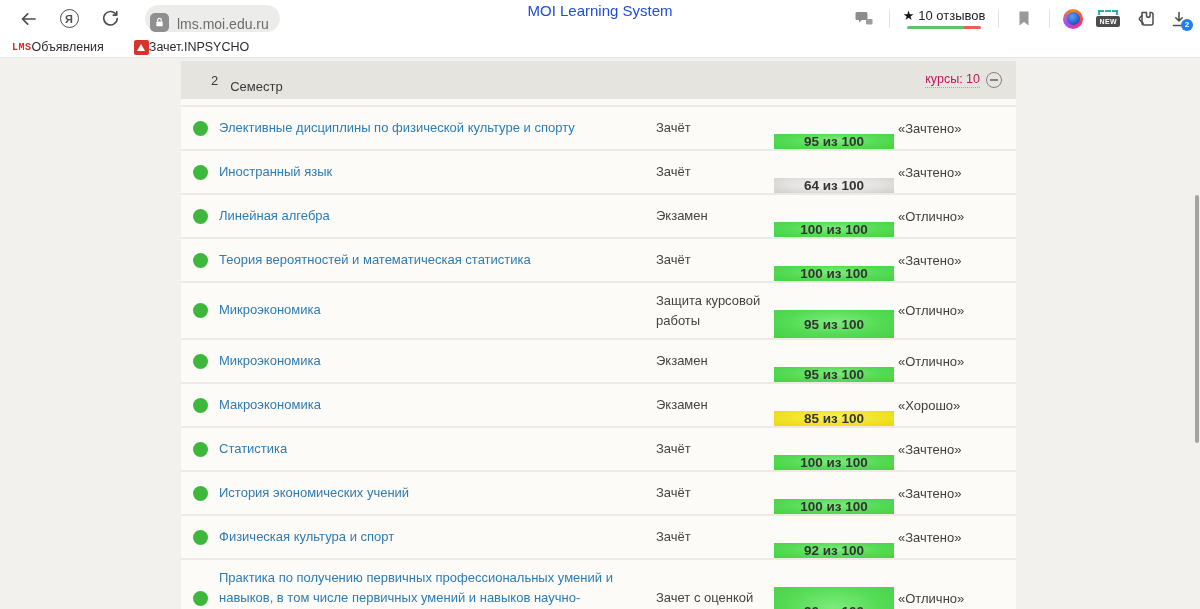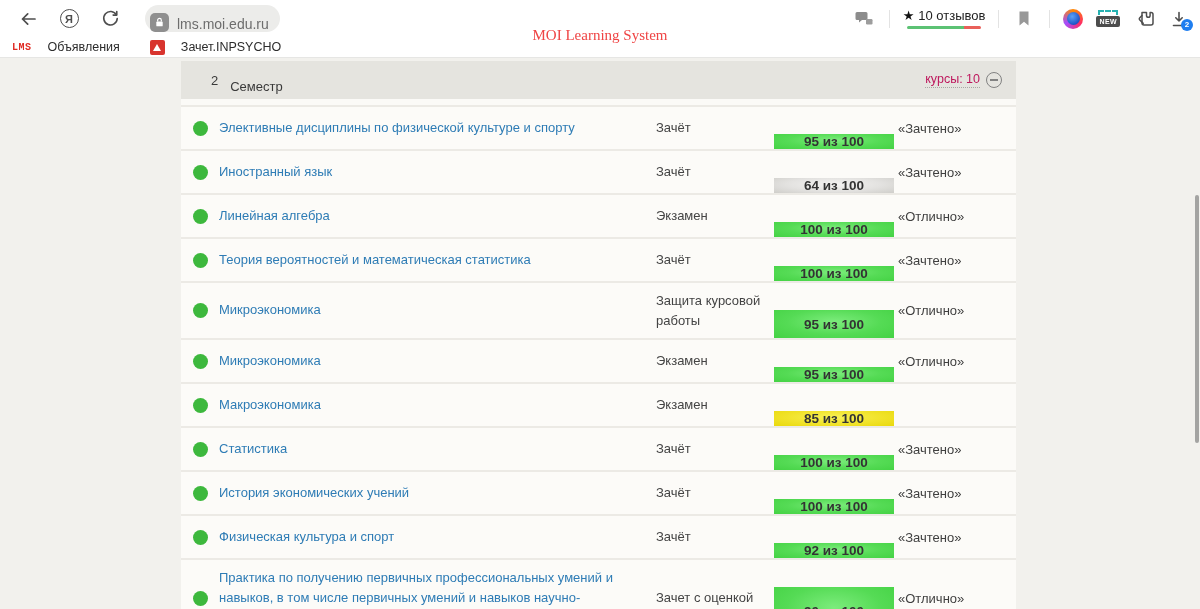--- a/index.html
+++ b/index.html
@@ -12,22 +12,22 @@
   .tb-left { display:flex; align-items:center; gap:17px; margin-left:16px; }
   .icon-btn { display:flex; align-items:center; justify-content:center; width:24px; height:24px; cursor:pointer; }
   .ya-circle { width:19px; height:19px; border:1.6px solid #4e4e4e; border-radius:50%;
                display:flex; align-items:center; justify-content:center;
                font-size:11px; font-weight:bold; color:#4e4e4e; }
   .address-pill { display:flex; align-items:flex-end; gap:8px; height:27px; padding:0 11px 0 5px;
                   background:#ececea; border-radius:14px; margin-left:6px; cursor:text; }
   .lock-badge { width:19px; height:19px; background:#8f8f8f; border-radius:5px;
                 display:flex; align-items:center; justify-content:center; }
   .url-text { font-size:14px; color:#6d6d6d; }
-  .page-title { position:absolute; left:0; right:0; text-align:center; top:27px;
-                font-size:15px; color:#ef4444; pointer-events:none;font-family:Liberation Serif, serif; }
+  .page-title { position:absolute; left:0; right:0; text-align:center; top:2px;
+                font-size:15px; color:#1d4ed8; pointer-events:none; }
   .tb-right { position:absolute; right:12px; top:0; height:37px; display:flex; align-items:center; gap:13px; }
   .v-divider { width:1px; height:18px; background:#e3e3e3; }
   .reviews { display:flex; flex-direction:column; align-items:center; cursor:pointer; }
   .reviews-row { display:flex; align-items:center; gap:4px; font-size:13px; color:#222; }
   .star { font-size:13px; color:#111; line-height:1; }
   .reviews-bar { display:flex; width:74px; height:3px; margin-top:3px; border-radius:2px; overflow:hidden; }
   .rb-green { flex:0 0 57px; background:#5cc274; }
   .rb-red { flex:1; background:#e9605a; }
   .ext-circle { width:20px; height:20px; border-radius:50%;
                 background:conic-gradient(#ff8a00,#ff2e63,#a44dff,#ff8a00);
@@ -38,21 +38,21 @@
   .shot-brackets { width:20px; height:5px; border-top:2px dashed #27b2b2;
                    border-left:2px solid #27b2b2; border-right:2px solid #27b2b2; }
   .shot-badge { margin-top:1px; background:#4c4c4c; color:#fff; font-size:7px; font-weight:bold;
                 letter-spacing:.4px; padding:2px 3px; border-radius:2px; line-height:1; }
   .dl-wrap { position:relative; cursor:pointer; }
   .dl-badge { position:absolute; right:-5px; bottom:-3px; width:12px; height:12px; border-radius:50%;
               background:#1f7ef0; color:#fff; font-size:8px; font-weight:bold;
               display:flex; align-items:center; justify-content:center; }
   .bookmarks-bar { height:21px; display:flex; align-items:center; gap:30px;
                    padding-left:12px; border-bottom:1px solid #e6e6e4; }
-  .bookmark { display:flex; align-items:center; gap:16px; cursor:pointer; }
+  .bookmark { display:flex; align-items:center; gap:0; cursor:pointer; }
   .bookmark-label { font-size:12.5px; color:#2c2c2c; }
   .lms-logo { color:#e02b24; font-weight:bold; font-size:10px; letter-spacing:.5px;
               font-family:"Liberation Mono", monospace; }
   .inpsycho-logo { width:15px; height:15px; background:#d8342e; border-radius:2px;
                    display:flex; align-items:center; justify-content:center; }
   .inpsycho-tri { width:0; height:0; border-left:4px solid transparent; border-right:4px solid transparent;
                   border-bottom:7px solid #fff; }
 
   
   .page { position:absolute; top:58px; left:0; width:1200px; height:551px;
@@ -313,20 +313,23 @@
     </div>
     <div class="col-course">
       <span class="course-link">Макроэкономика</span>
     </div>
     <div class="col-type">
       <span class="type-text">Экзамен</span>
     </div>
     <div class="col-score">
       <span class="score-badge badge-yellow">85 из 100</span>
     </div>
+    <div class="col-grade">
+      <span class="grade-text">«Хорошо»</span>
+    </div>
   </div>
 
   <div class="course-row">
     <div class="col-dot">
       <span class="status-dot"></span>
     </div>
     <div class="col-course">
       <span class="course-link">Статистика</span>
     </div>
     <div class="col-type">

